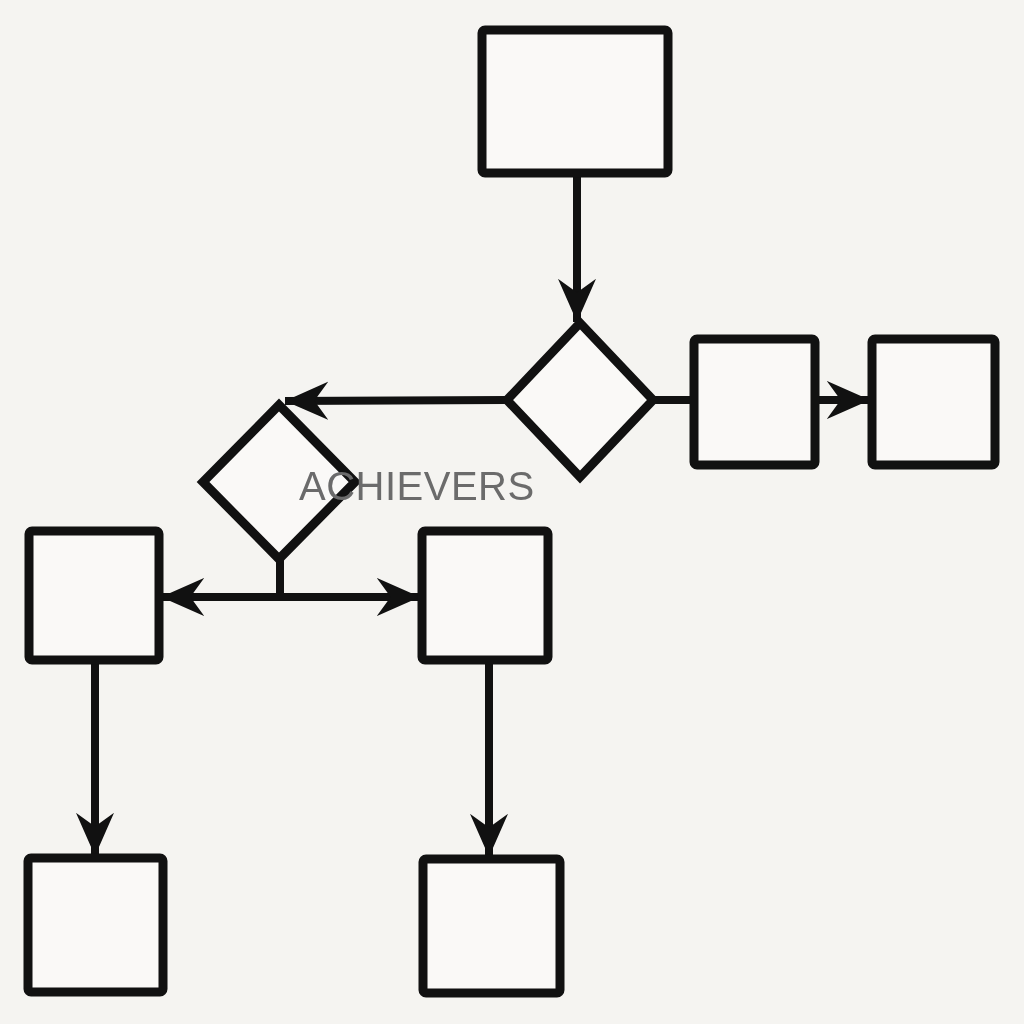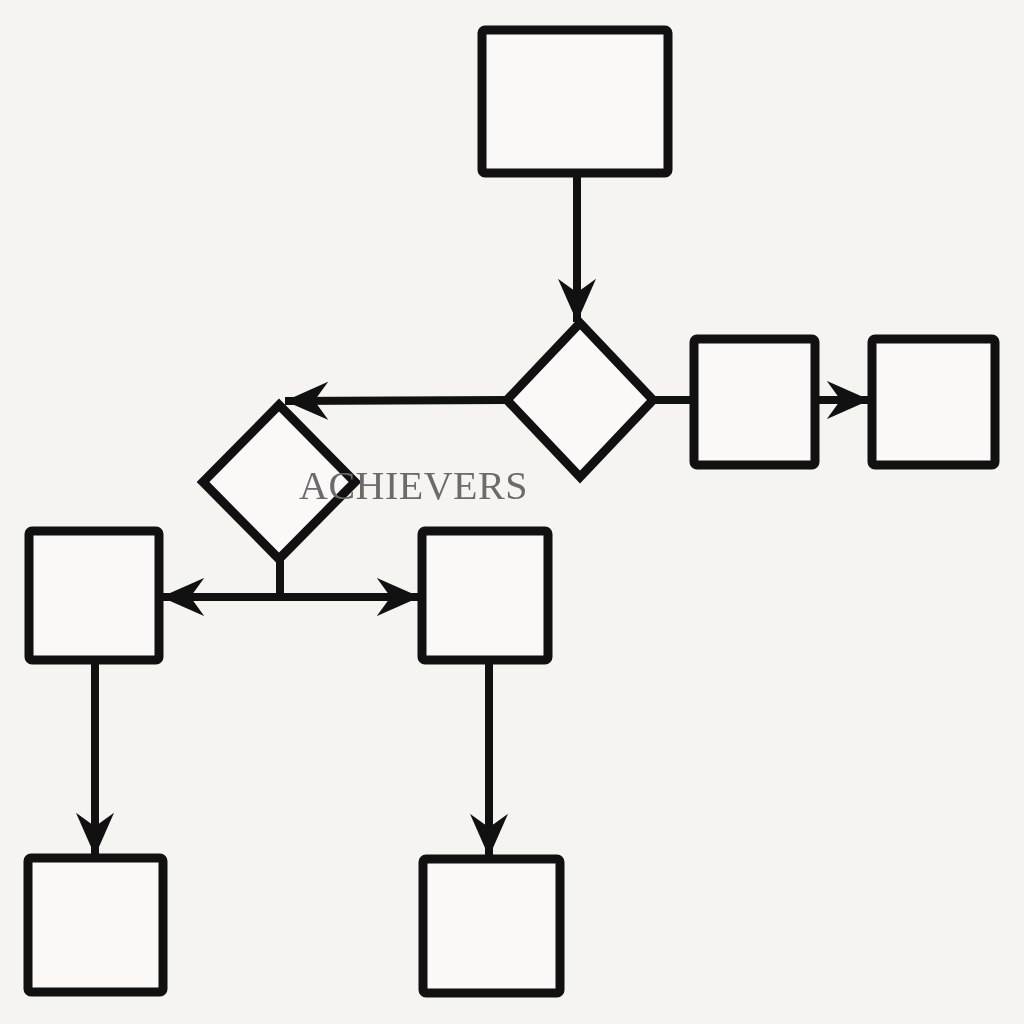--- a/index.html
+++ b/index.html
@@ -9,21 +9,20 @@
   body {
     width: 1024px;
     height: 1024px;
     overflow: hidden;
     font-family: "Liberation Sans", sans-serif;
   }
   .canvas {
     position: relative;
     width: 821px;
     height: 1024px;
-    font-family: Liberation Serif, serif;
   }
   .canvas svg {
     position: absolute;
     inset: 0;
     display: block;
   }
   .watermark {
     position: absolute;
     left: 299px;
     top: 462px;

